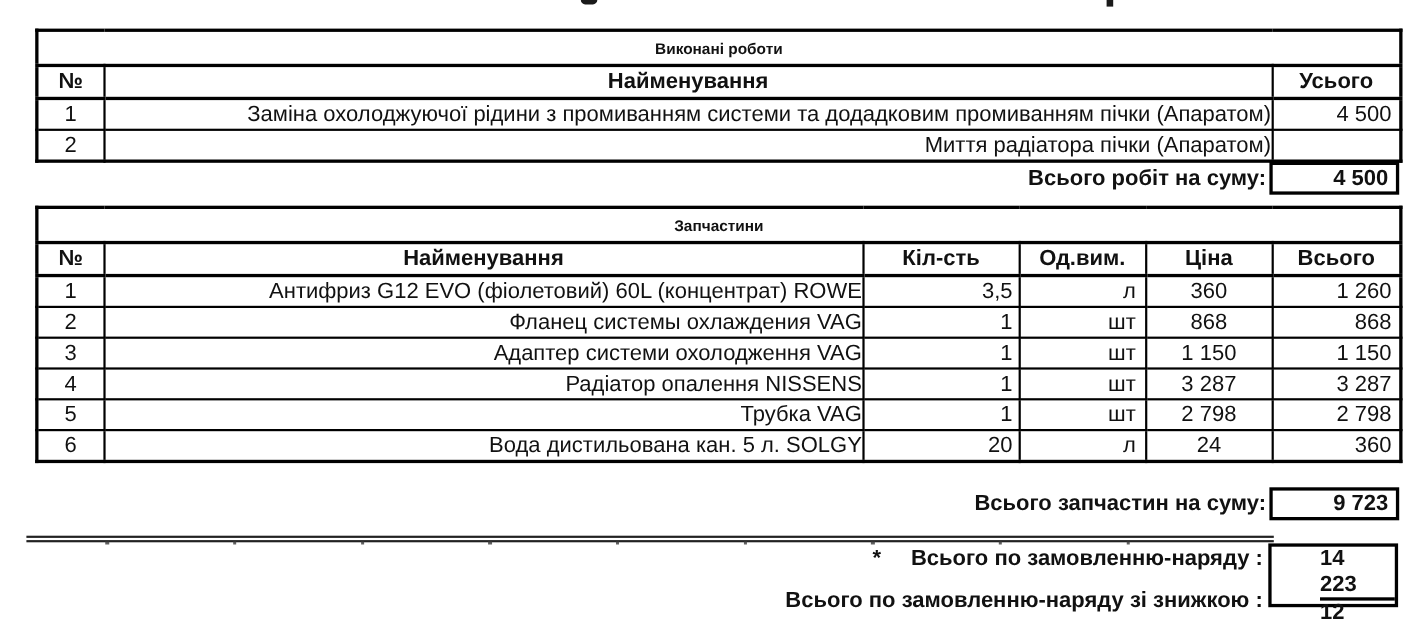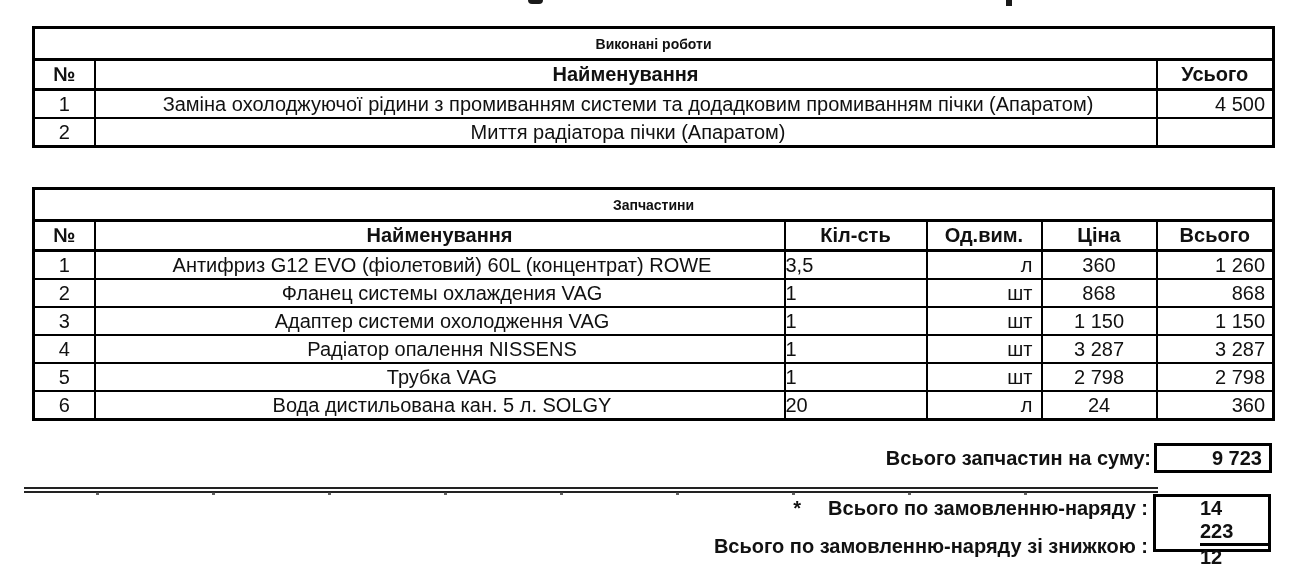--- a/index.html
+++ b/index.html
@@ -37,22 +37,22 @@
   .title-row td{
     height:29px;text-align:center;font-weight:700;font-size:14px;
     border-bottom:3px solid #000;
   }
   .head-row td{
     height:27px;text-align:center;font-weight:700;
     border-bottom:3px solid #000;
   }
   .body-row td{height:26px;font-weight:400;}
   .c-num{text-align:center;}
-  .c-name{text-align:center;padding-left:5px !important;}
-  .c-qty{text-align:left;padding-right:5px !important;}
+  .c-name{text-align:right;padding-left:5px !important;}
+  .c-qty{text-align:right;padding-right:5px !important;}
   .c-unit{text-align:right;padding-right:8px !important;}
   .c-price{text-align:center;}
   .c-total{text-align:right;padding-right:7px !important;}
 
   
   .footer-row{
     position:absolute;left:32px;width:1240px;height:30px;
     display:flex;align-items:stretch;
   }
   #works-footer{top:147px;}
@@ -128,20 +128,24 @@
         <td class="c-total">4 500</td>
       </tr>
       <tr class="body-row">
         <td class="c-num">2</td>
         <td class="c-name">Миття радіатора пічки (Апаратом)</td>
         <td class="c-total"></td>
       </tr>
     </tbody>
   </table>
 
+  <div class="footer-row" id="works-footer">
+    <div class="footer-label">Всього робіт на суму:</div>
+    <div class="footer-box">4 500</div>
+  </div>
 
   <table class="tbl" id="parts-table">
     <colgroup>
       <col style="width:61px">
         <col style="width:690px">
         <col style="width:142px">
       <col style="width:115px">
         <col style="width:115px">
         <col style="width:117px">
     </colgroup>

